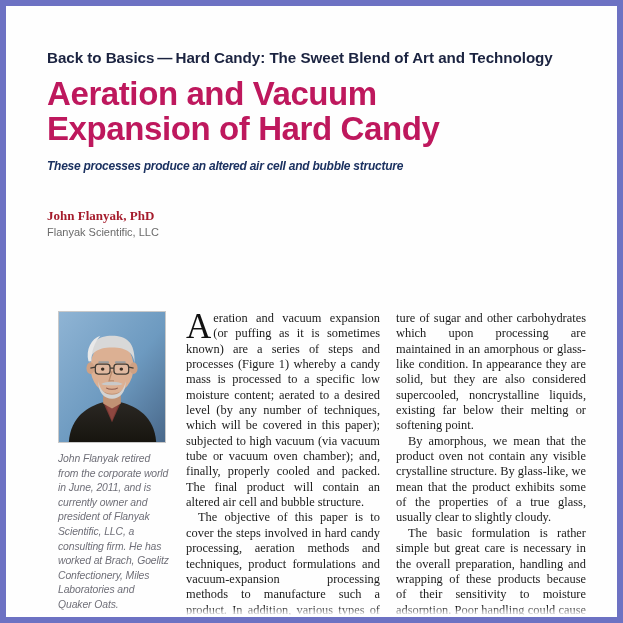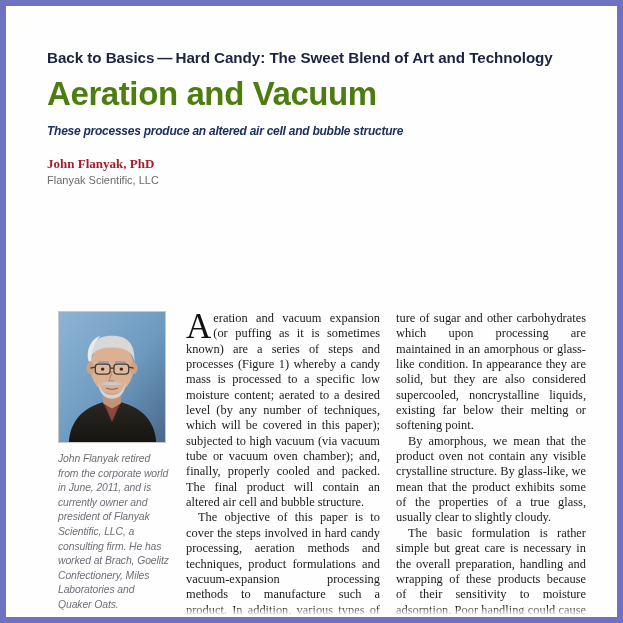--- a/index.html
+++ b/index.html
@@ -49,21 +49,21 @@
     color: #1b2340;
     white-space: nowrap;
     line-height: 1.1;
   }
 
   .title {
     font-family: "Liberation Sans", sans-serif;
     font-weight: bold;
     font-size: 33px;
     line-height: 35px;
-    color: #4d7c0f;
+    color: #be185d;
     margin-top: 9px;
     letter-spacing: -0.4px;
     white-space: nowrap;
   }
 
   .subtitle {
     font-family: "Liberation Sans", sans-serif;
     font-weight: bold;
     font-style: italic;
     font-size: 12px;
@@ -72,21 +72,21 @@
     margin-top: 10px;
     letter-spacing: -0.25px;
     white-space: nowrap;
   }
 
   .byline {
     font-family: "Liberation Serif", serif;
     font-weight: bold;
     font-size: 13px;
     color: #a51c2c;
-    margin-top: 15px;
+    margin-top: 32px;
     line-height: 1.15;
   }
 
   .affiliation {
     font-family: "Liberation Sans", sans-serif;
     font-size: 11px;
     color: #6b6b6b;
     margin-top: 2px;
     line-height: 1.2;
   }
@@ -165,20 +165,21 @@
 </head>
 <body>
 
 <div id="page">
   <div id="sheet">
 
     <div class="header">
       <div class="kicker">Back to Basics — Hard Candy: The Sweet Blend of Art and Technology</div>
       <div class="title">
         <div>Aeration and Vacuum</div>
+        <div>Expansion of Hard Candy</div>
       </div>
       <div class="subtitle">
         <div>These processes produce an altered air cell and bubble structure</div>
       </div>
       <div class="byline">John Flanyak, PhD</div>
       <div class="affiliation">Flanyak Scientific, LLC</div>
     </div>
 
     <div class="col col-left">
       <div class="photo">

